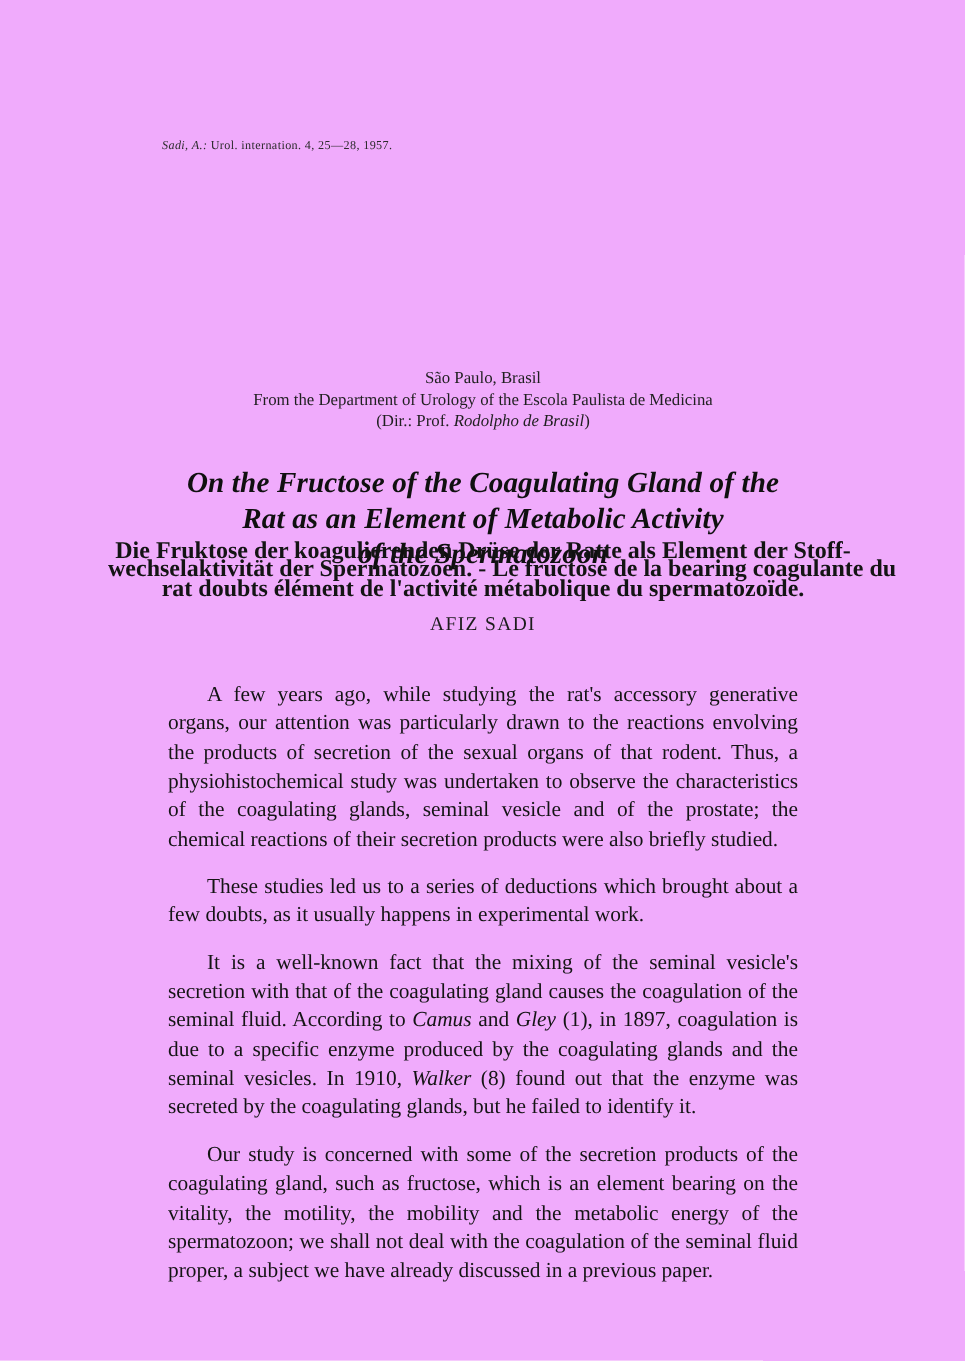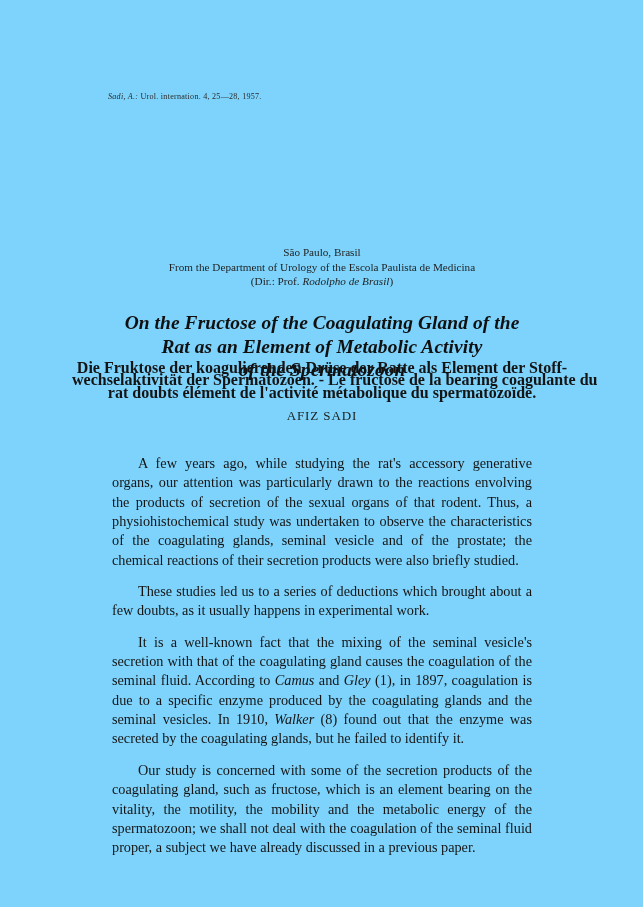--- a/index.html
+++ b/index.html
@@ -15,21 +15,21 @@
     position: relative;
     overflow: hidden;
   }
 
   .page {
     position: absolute;
     left: 0;
     top: 0;
     width: 643px;
     height: 907px;
-    background: #7dd3fc;
+    background: #f0abfc;
   }
 
   
   .running-head {
     position: absolute;
     left: 108px;
     top: 92px;
     width: 440px;
     font-size: 8.1px;
     letter-spacing: 0.25px;

